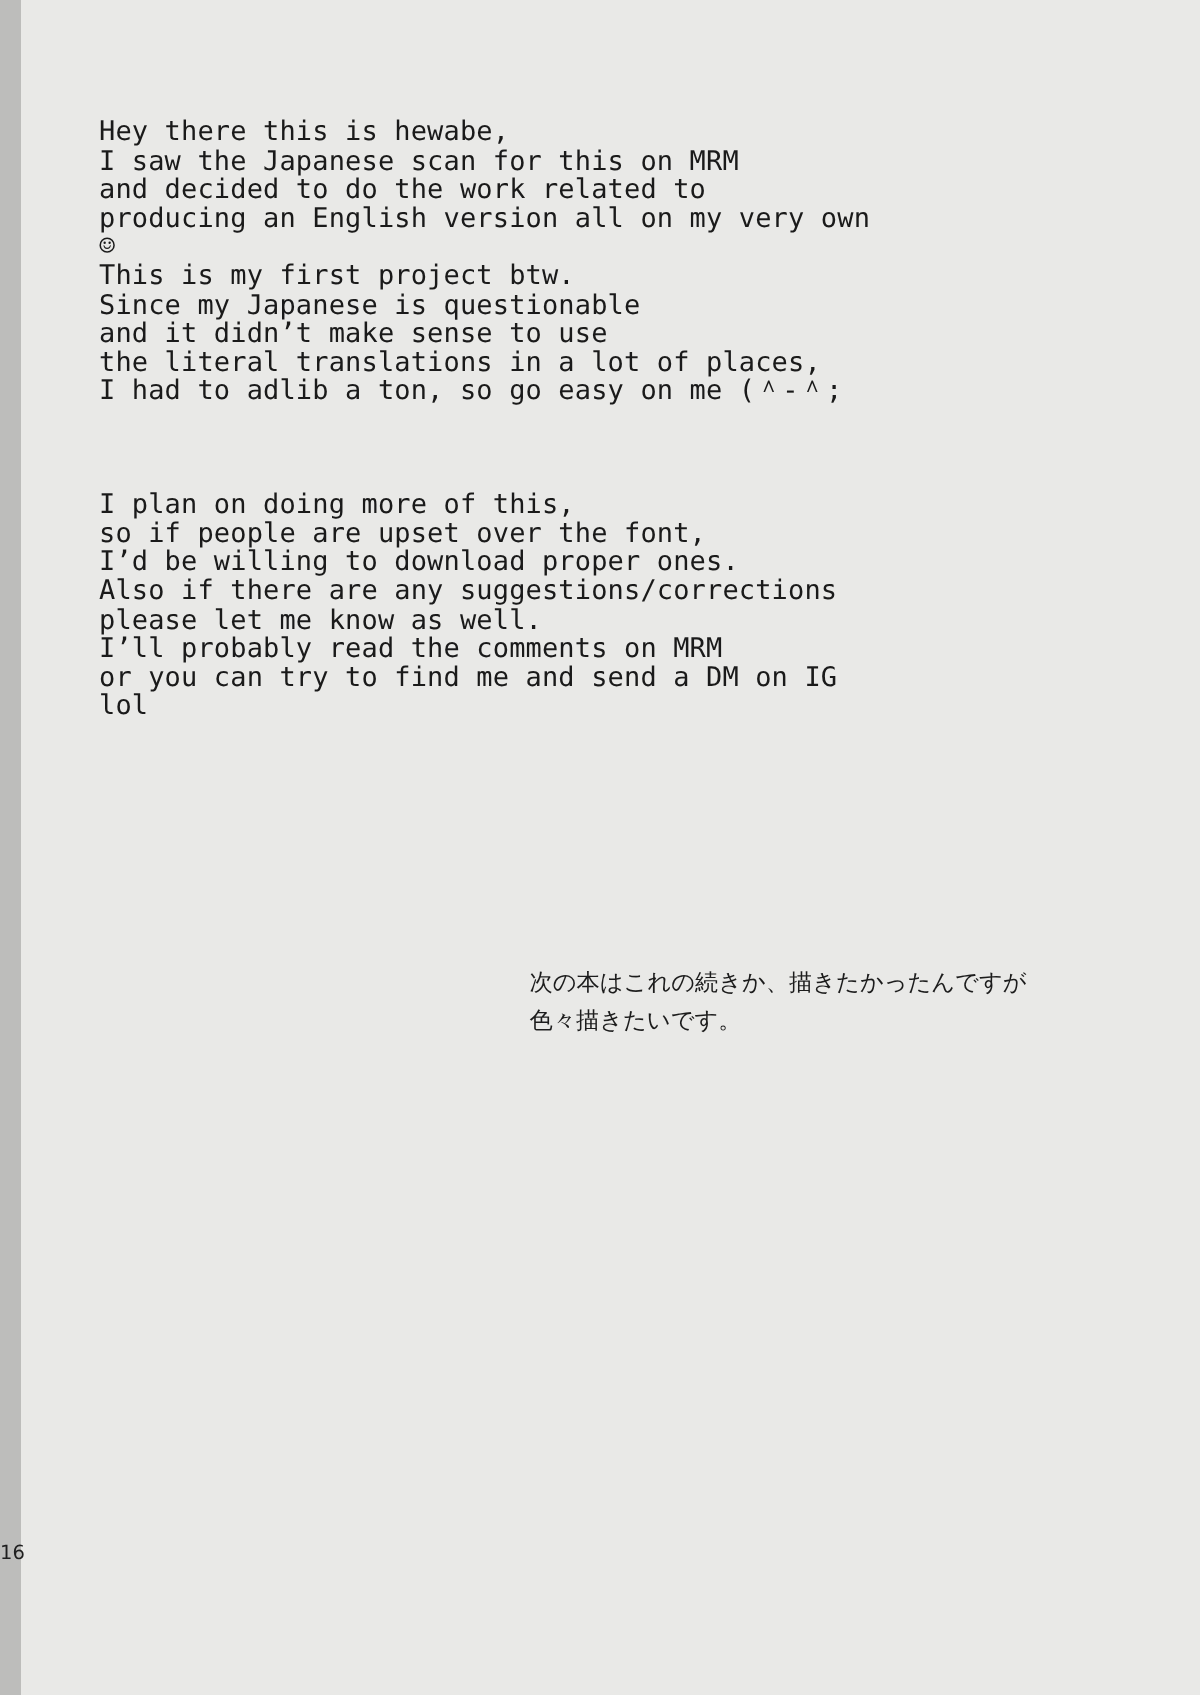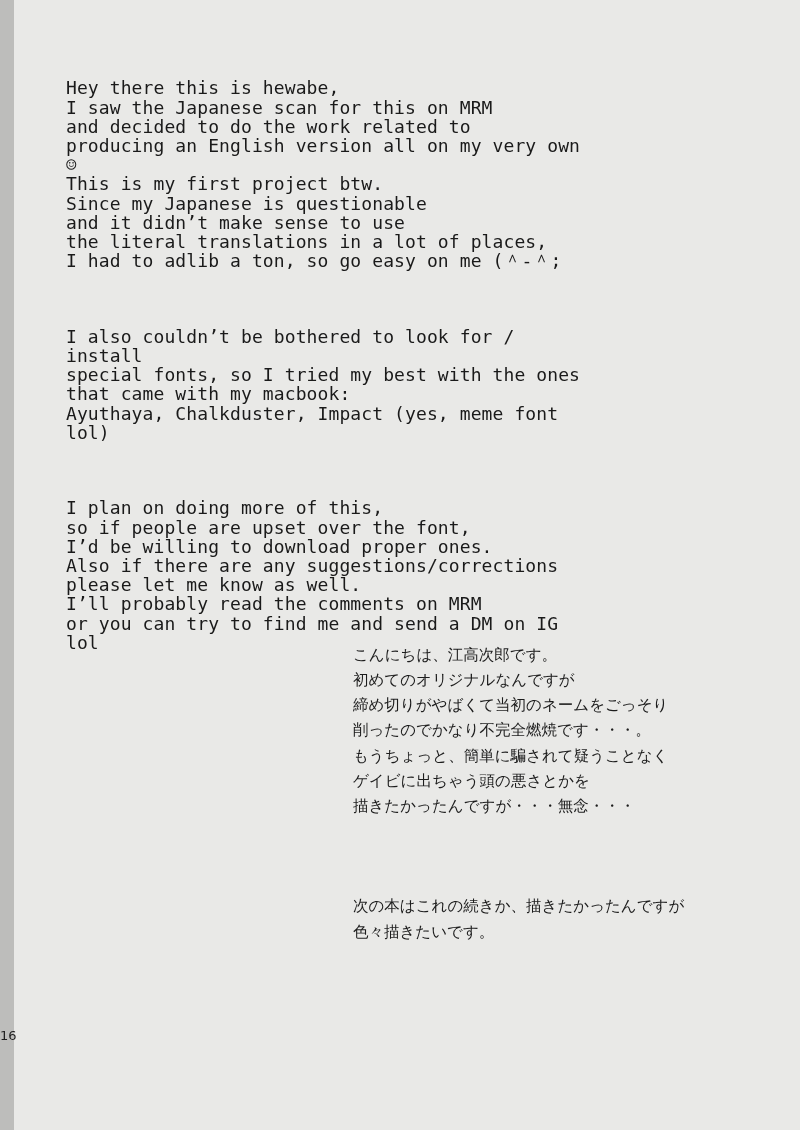--- a/index.html
+++ b/index.html
@@ -95,40 +95,29 @@
   <div class="note-en">
     <p class="para">Hey there this is hewabe,
 I saw the Japanese scan for this on MRM
 and decided to do the work related to
 producing an English version all on my very own ☺
 This is my first project btw.
 Since my Japanese is questionable
 and it didn’t make sense to use
 the literal translations in a lot of places,
 I had to adlib a ton, so go easy on me (＾-＾;</p>
-    <p class="para">I also couldn’t be bothered to look for / install
-special fonts, so I tried my best with the ones
-that came with my macbook:
-Ayuthaya, Chalkduster, Impact (yes, meme font lol)</p>
     <p class="para">I plan on doing more of this,
 so if people are upset over the font,
 I’d be willing to download proper ones.
 Also if there are any suggestions/corrections
 please let me know as well.
 I’ll probably read the comments on MRM
 or you can try to find me and send a DM on IG lol</p>
   </div>
 
   <div class="note-jp">
-    <p class="para">こんにちは、江高次郎です。
-初めてのオリジナルなんですが
-締め切りがやばくて当初のネームをごっそり
-削ったのでかなり不完全燃焼です・・・。
-もうちょっと、簡単に騙されて疑うことなく
-ゲイビに出ちゃう頭の悪さとかを
-描きたかったんですが・・・無念・・・</p>
     <p class="para">次の本はこれの続きか、描きたかったんですが
 色々描きたいです。</p>
     
   </div>
 
   <div class="page-number">16</div>
 </div>
 
 </body></html>

